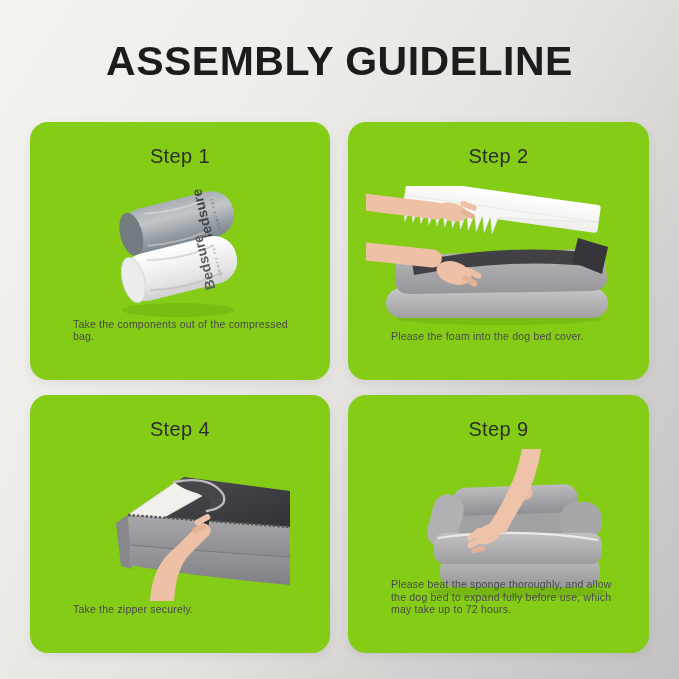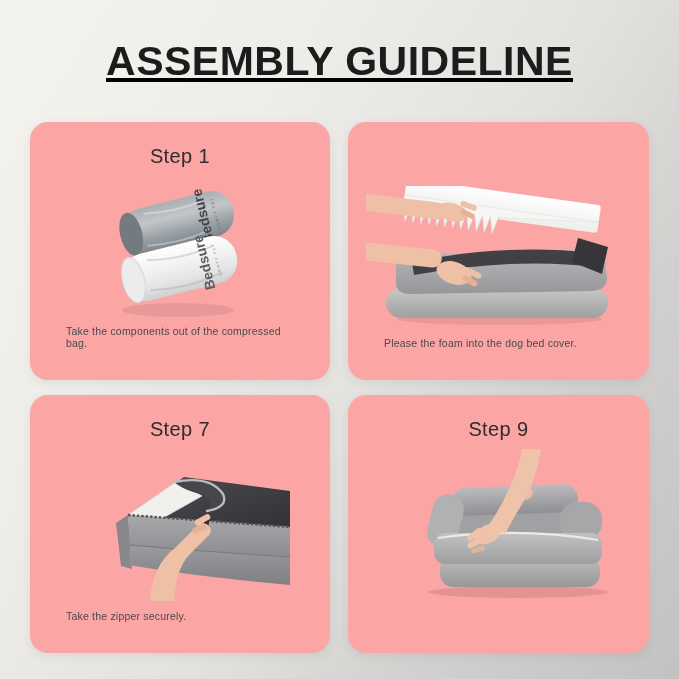--- a/index.html
+++ b/index.html
@@ -1,39 +1,39 @@
 <!DOCTYPE html>
 <html><head>
 <meta charset="utf-8">
 <style>
   html,body{margin:0;padding:0;}
   body{
     width:679px;height:679px;overflow:hidden;position:relative;
     font-family:"Liberation Sans",sans-serif;
     background:linear-gradient(122deg,#f5f3ee 0%,#efede9 30%,#e3e2df 55%,#d2d1cf 75%,#c2c2c1 100%);
   }
-  .header{height:122px;display:flex;align-items:center;justify-content:center;text-decoration:underline;}
+  .header{height:122px;display:flex;align-items:center;justify-content:center;}
   .page-title{
     margin:0;font-size:41px;font-weight:700;letter-spacing:0.5px;color:#1c1c1c;
   }
   .grid{
     position:absolute;left:30px;top:122px;
     display:grid;grid-template-columns:300px 301px;grid-auto-rows:258px;
     column-gap:18px;row-gap:15px;
   }
   .card{
-    position:relative;background:#fca5a5;border-radius:18px;
+    position:relative;background:#84cc16;border-radius:18px;
     box-shadow:0 3px 10px rgba(80,80,80,0.10);overflow:hidden;
   }
   .step-title{
     position:absolute;top:23px;left:0;width:100%;text-align:center;margin:0;
     font-size:20px;font-weight:500;letter-spacing:0.4px;color:#2d2d2d;
   }
   .caption{
-    position:absolute;left:28px;right:22px;bottom:22px;margin:8px;
+    position:absolute;left:28px;right:22px;bottom:22px;margin:15px;
     font-size:10.5px;line-height:1.2;letter-spacing:0.2px;color:#4a4a4a;
   }
   .art{position:absolute;}
   #art1{left:82px;top:56px;width:136px;height:148px;}
   #art2{left:18px;top:64px;width:264px;height:142px;}
   #art3{left:58px;top:58px;width:202px;height:148px;}
   #art4{left:62px;top:54px;width:220px;height:152px;}
   .art svg{width:100%;height:100%;display:block;}
   svg text{font-family:"Liberation Sans",sans-serif;}
 </style>
@@ -80,20 +80,21 @@
             <text transform="rotate(-90 90 90)" x="90" y="90" text-anchor="middle" dominant-baseline="middle" font-size="14" font-weight="bold" fill="#5a5f63">Bedsure</text>
             <text transform="rotate(-90 102 90)" x="102" y="90" text-anchor="middle" dominant-baseline="middle" font-size="3.6" letter-spacing="1.4" fill="#7a7f83">COMFY PET</text>
           </g>
         </g>
       </svg>
     </div>
     <p class="caption">Take the components out of the compressed bag.</p>
   </section>
 
   <section class="card">
+    <h2 class="step-title">Step 2</h2>
     <div class="art" id="art2">
       <svg viewBox="0 0 264 142">
         <defs>
           <linearGradient id="r2baseU" x1="0" y1="0" x2="0" y2="1">
             <stop offset="0" stop-color="#b9b9bb"></stop>
               <stop offset="1" stop-color="#96969a"></stop>
           </linearGradient>
           <linearGradient id="r2baseL" x1="0" y1="0" x2="0" y2="1">
             <stop offset="0" stop-color="#c7c7c7"></stop>
               <stop offset="1" stop-color="#a0a0a0"></stop>
@@ -123,21 +124,21 @@
           <ellipse cx="88" cy="87" rx="18" ry="11" fill="#eec1a6" transform="rotate(18 88 87)"></ellipse>
           <rect x="98" y="84" width="18" height="6" rx="3" fill="#eec1a6" transform="rotate(26 107 87)"></rect>
           <rect x="96" y="92" width="16" height="6" rx="3" fill="#e6b295" transform="rotate(30 104 95)"></rect>
         </g>
       </svg>
     </div>
     <p class="caption">Please the foam into the dog bed cover.</p>
   </section>
 
   <section class="card">
-    <h2 class="step-title">Step 7</h2>
+    <h2 class="step-title">Step 4</h2>
     <div class="art" id="art3">
       <svg viewBox="0 0 202 148">
         <defs>
           <linearGradient id="r3dark" x1="0" y1="0" x2="1" y2="1">
             <stop offset="0" stop-color="#4e4e53"></stop>
               <stop offset="1" stop-color="#323236"></stop>
           </linearGradient>
           <linearGradient id="r3side" x1="0" y1="0" x2="0" y2="1">
             <stop offset="0" stop-color="#a9a9ac"></stop>
               <stop offset="1" stop-color="#8c8c90"></stop>
@@ -198,15 +199,16 @@
         <ellipse cx="113" cy="44" rx="10" ry="7" fill="#e9bda1"></ellipse>
         <g>
           <path d="M112,0 L131,0 Q127,28 115,50 Q103,70 95,85 L78,77 Q90,60 98,42 Q108,22 112,0 Z" fill="#efc3a9"></path>
           <ellipse cx="78" cy="85" rx="14" ry="9" fill="#efc3a9" transform="rotate(-28 78 85)"></ellipse>
           <rect x="56" y="83" width="17" height="5.5" rx="2.7" fill="#efc3a9" transform="rotate(-40 64 86)"></rect>
           <rect x="57" y="91" width="16" height="5.5" rx="2.7" fill="#efc3a9" transform="rotate(-28 65 94)"></rect>
           <rect x="61" y="98" width="14" height="5" rx="2.5" fill="#e6b295" transform="rotate(-14 68 100)"></rect>
         </g>
       </svg>
     </div>
+    <p class="caption">Please beat the sponge thoroughly, and allow the dog bed to expand fully before use, which may take up to 72 hours.</p>
   </section>
 
 </div>
 
 </body></html>

